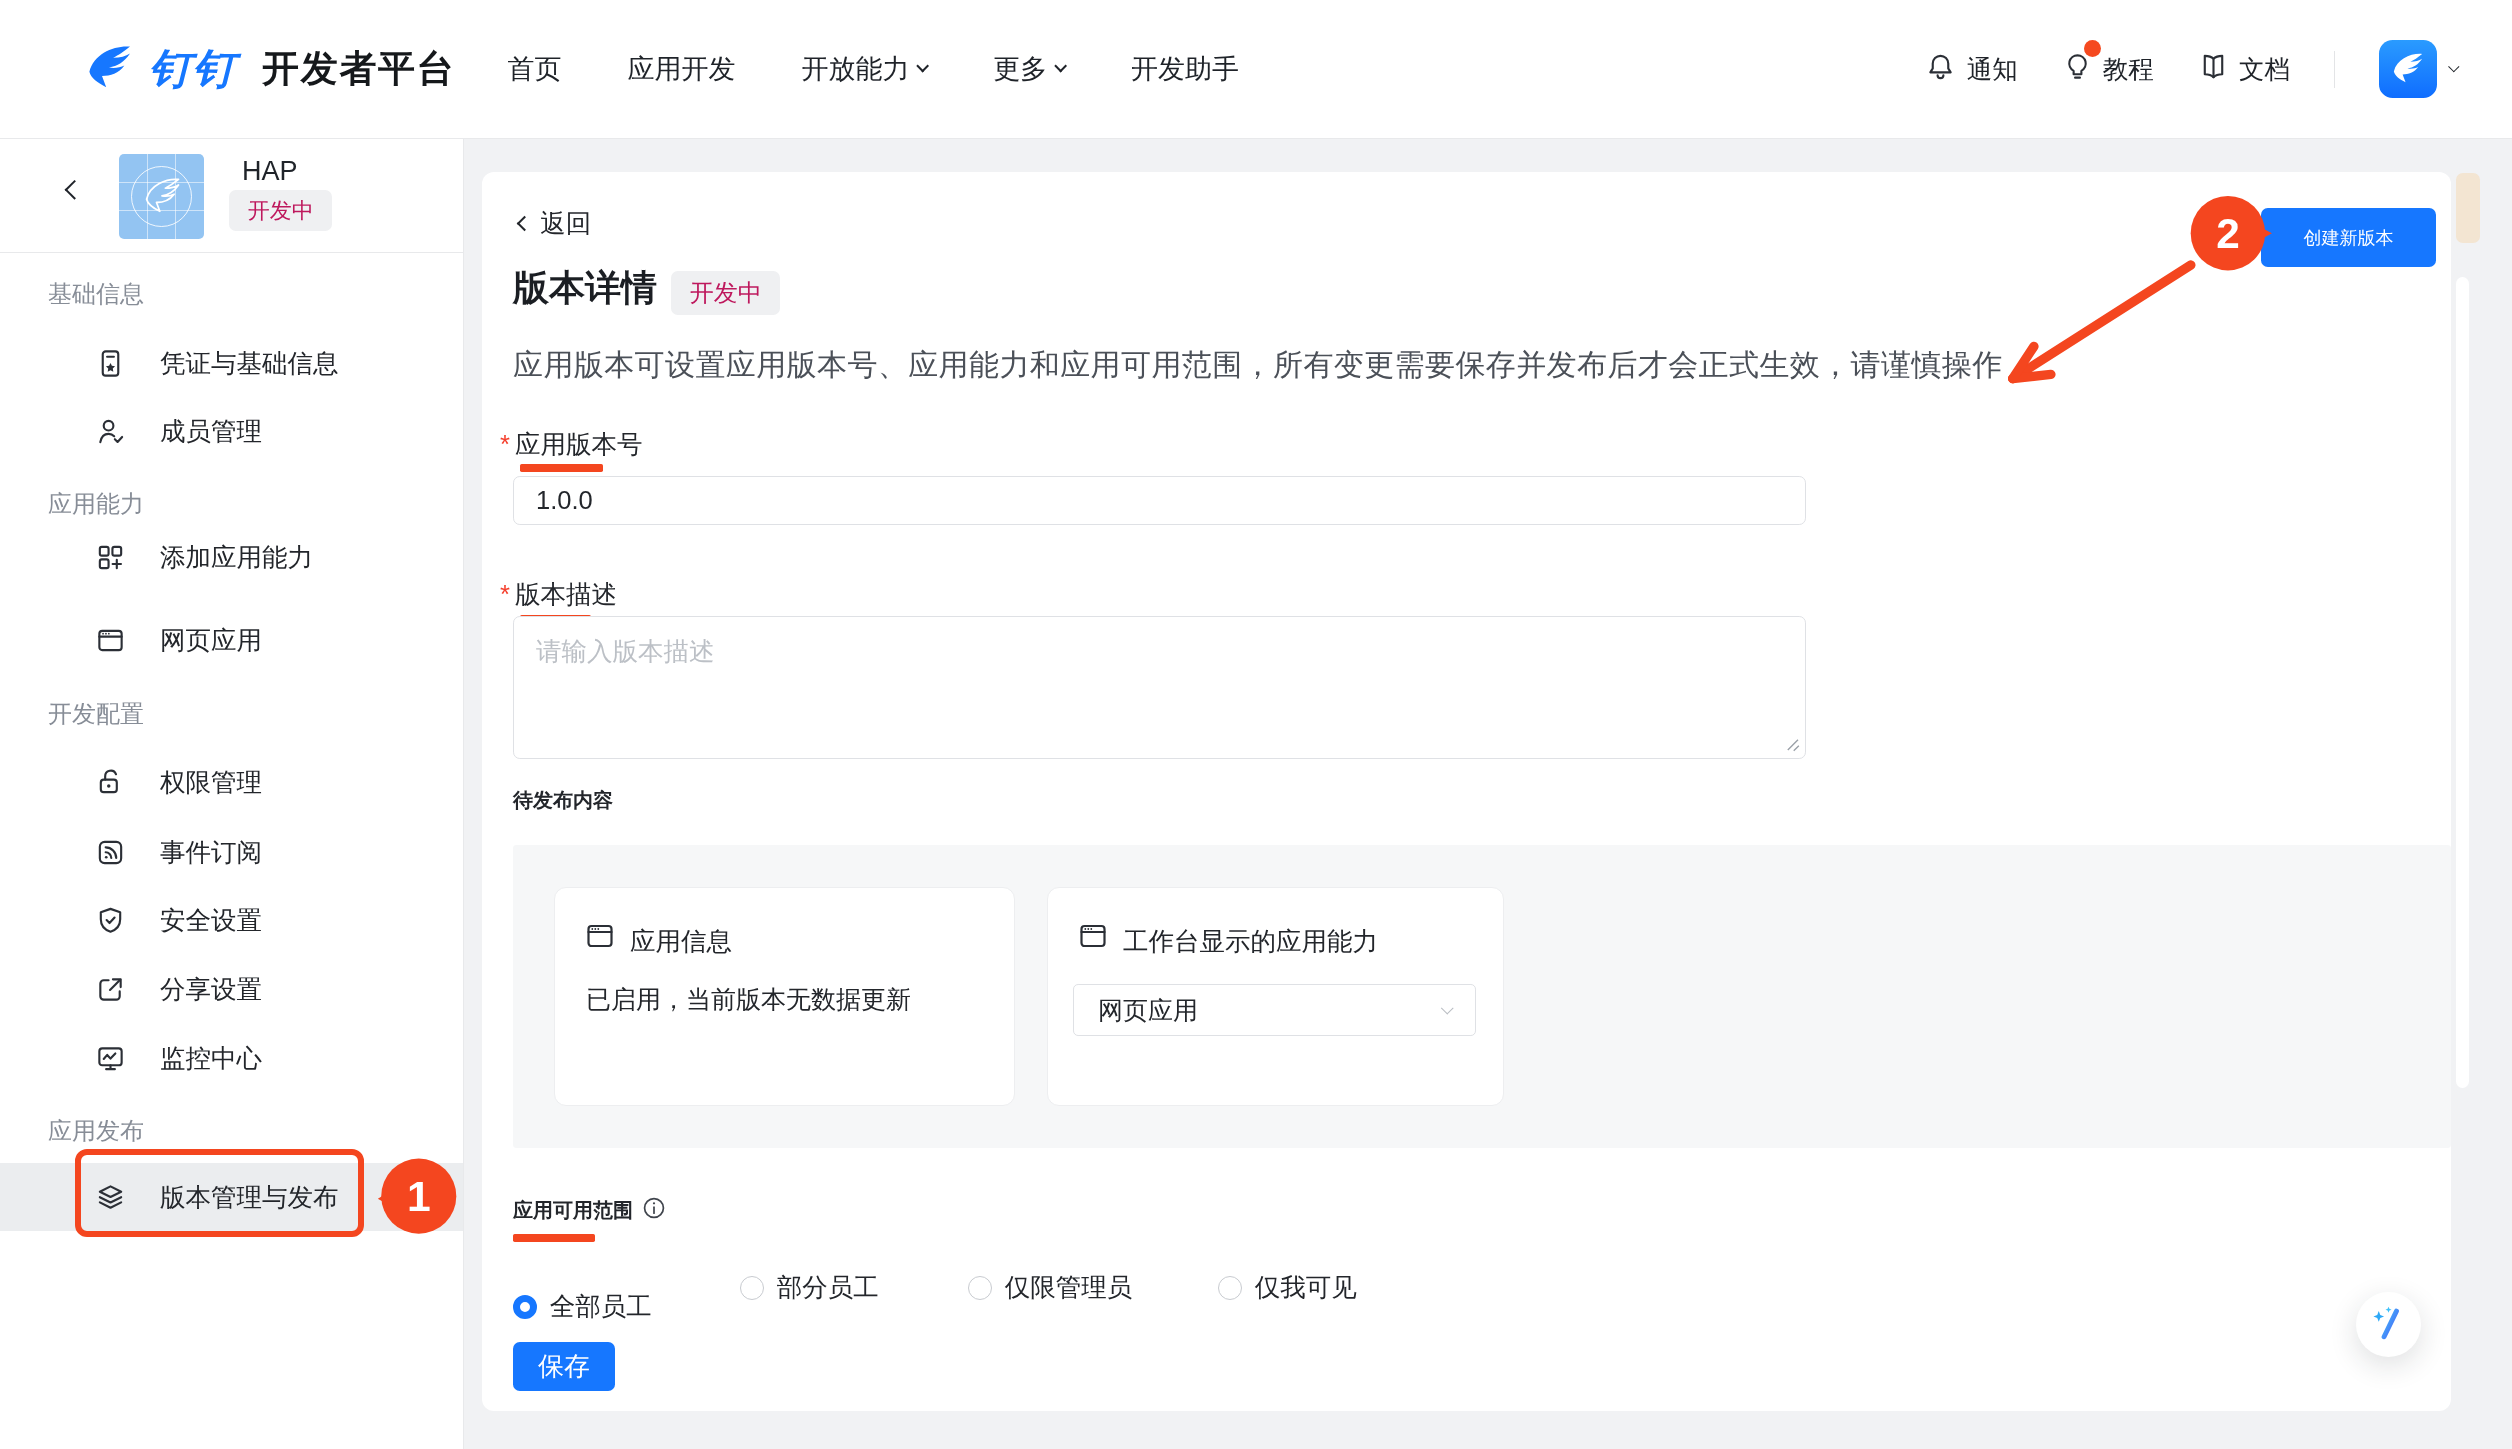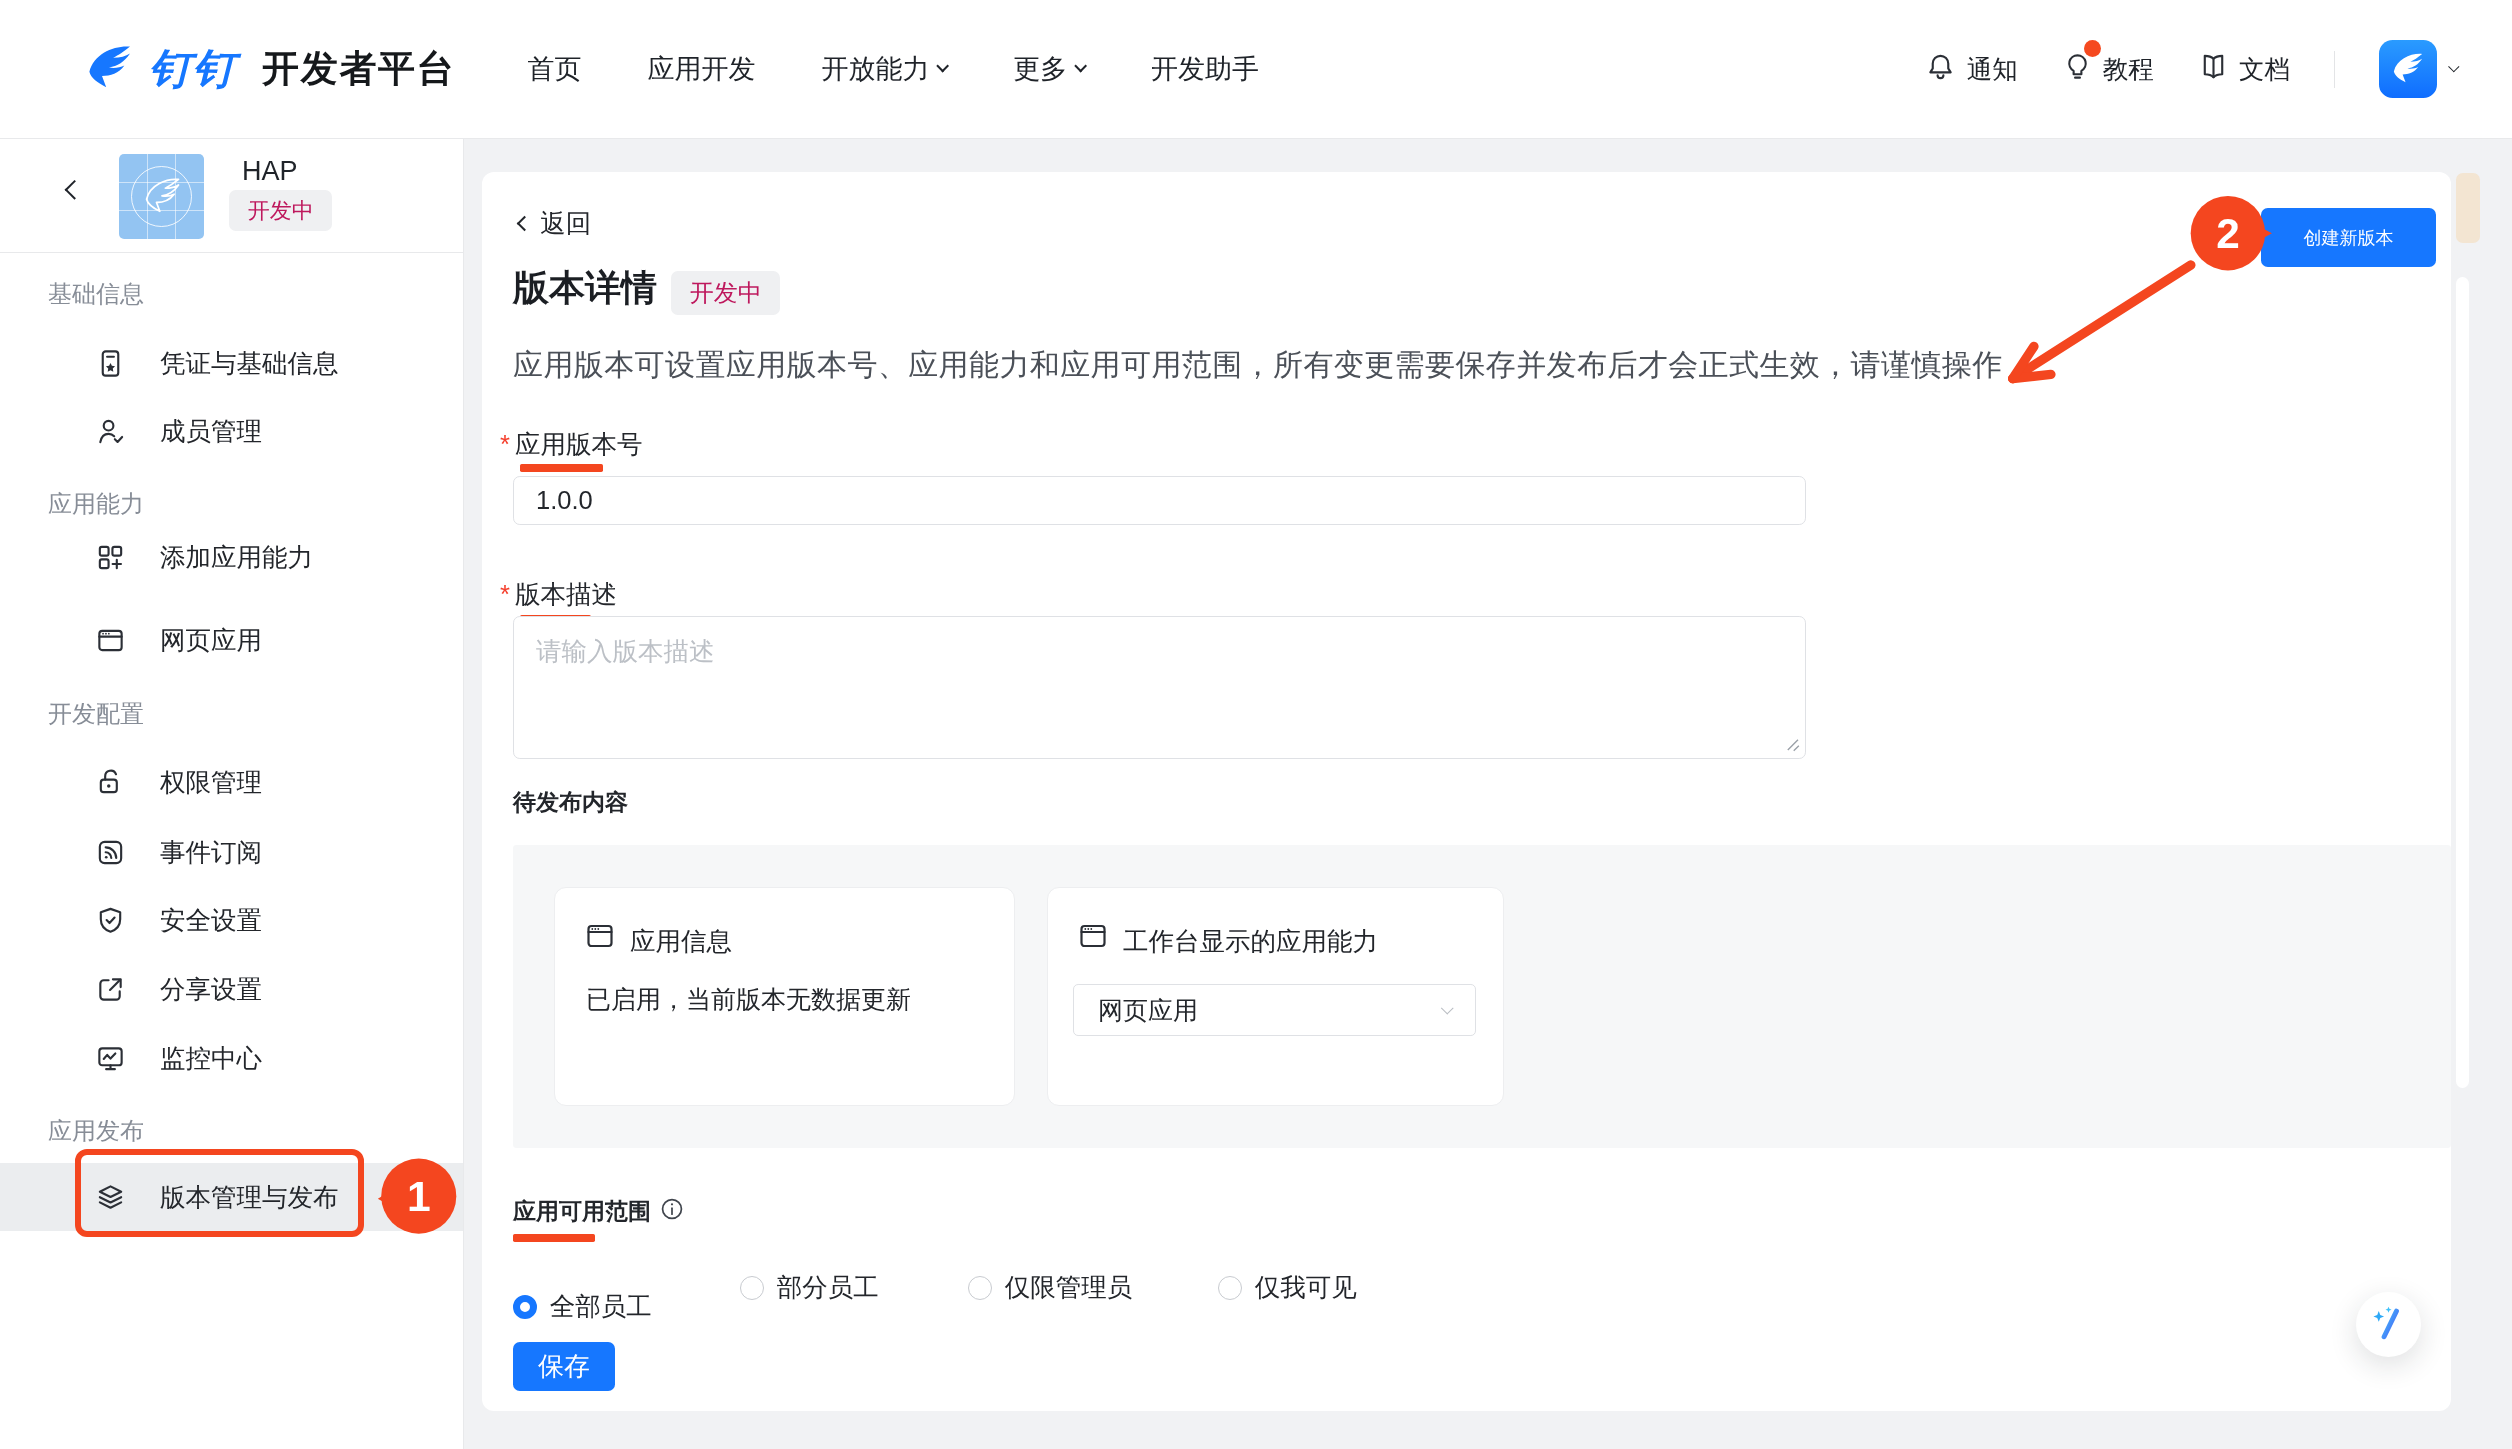--- a/index.html
+++ b/index.html
@@ -23,21 +23,21 @@
   .ic{display:block;}
   svg.oicon{stroke:#2b2f36;stroke-width:2.2;fill:none;stroke-linecap:round;stroke-linejoin:round;}
   
   .chev{display:inline-block;width:9.3px;height:9.3px;border-right:2.2px solid currentColor;border-bottom:2.2px solid currentColor;}
   .chev.down{transform:rotate(45deg) translate(-1.7px,-1.7px);}
   .chev.left{transform:rotate(135deg);}
   
   .topbar{position:absolute;left:0;top:0;width:2512px;height:139px;background:#fff;border-bottom:0.8px solid var(--line);display:flex;align-items:center;}
   .brand-cn{font-size:42px;font-weight:bold;font-style:italic;color:var(--blue);letter-spacing:1.7px;}
   .brand-suffix{font-size:37px;font-weight:bold;color:#15181b;margin-left:13.6px;letter-spacing:1.7px;}
-  .nav{display:flex;align-items:center;gap:66px;margin-left:72px;font-size:27px;}
+  .nav{display:flex;align-items:center;gap:66px;margin-left:52px;font-size:27px;}
   .nav-item{display:flex;align-items:center;gap:8.5px;cursor:pointer;white-space:nowrap;}
   .top-actions{margin-left:auto;display:flex;align-items:center;gap:44px;margin-right:54px;font-size:25.5px;}
   .top-action{display:flex;align-items:center;gap:10.2px;position:relative;}
   .red-dot{position:absolute;left:22px;top:-10.2px;width:17px;height:17px;border-radius:50%;background:#f5491f;}
   .vdiv{width:0.8px;height:37px;background:#e3e4e6;}
   .avatar{width:58px;height:58px;border-radius:13.6px;background:linear-gradient(180deg,#2a9bff,#0f6dff);display:flex;align-items:center;justify-content:center;}
   
   .sidebar{position:absolute;left:0;top:139px;width:464px;bottom:0;background:#fff;border-right:0.8px solid var(--line);}
   .side-head{position:relative;height:114px;border-bottom:0.8px solid var(--line);}
   .appicon{position:absolute;left:119px;top:15.3px;width:85px;height:85px;border-radius:5.1px;background:#93c4f2;display:flex;align-items:center;justify-content:center;overflow:hidden;}
@@ -56,21 +56,21 @@
   .back{position:absolute;left:37px;top:34px;display:flex;align-items:center;gap:10.2px;font-size:25.5px;color:#23262b;cursor:pointer;}
   .pg-title{position:absolute;left:31px;top:92px;font-size:36px;font-weight:bold;color:#1b1e23;}
   .pg-desc{position:absolute;left:31px;top:173px;font-size:30px;color:var(--ink2);letter-spacing:0.4px;}
   .btn{display:flex;align-items:center;justify-content:center;background:var(--blue);color:#fff;border-radius:6.8px;cursor:pointer;}
   .field-label{position:absolute;display:flex;align-items:flex-start;gap:5.1px;font-size:25.5px;color:#23262b;}
   .req{color:#f5402e;font-size:25.5px;margin-top:3.4px;}
   .ann-underline{position:absolute;height:7.6px;background:var(--ann);border-radius:1.7px;}
   .tinput{position:absolute;left:31px;width:1293px;height:49px;border:1.3px solid var(--inputline);border-radius:6.8px;font-size:25.5px;color:#23262b;padding:0 22px;font-family:"Liberation Sans",sans-serif;outline:none;background:#fff;}
   .tarea{position:absolute;left:31px;width:1293px;height:143px;border:1.3px solid var(--inputline);border-radius:6.8px;font-size:25.5px;color:#23262b;padding:17px 22px;font-family:"Liberation Sans",sans-serif;outline:none;resize:none;background:#fff;}
   .tarea::placeholder,.tinput::placeholder{color:#bcc0c6;}
-  .sec-title{position:absolute;left:31px;font-size:23px;font-weight:bold;color:#23262b;}
+  .sec-title{position:absolute;left:31px;font-size:20px;font-weight:bold;color:#23262b;}
   .panel{position:absolute;left:31px;top:673px;width:1938px;height:303px;background:#f6f7f8;border-radius:3.4px;}
   .pcard{position:absolute;top:42px;height:219px;background:#fff;border:0.8px solid #edeef0;border-radius:12px;}
   .pcard .ptitle{position:absolute;left:75px;top:36px;font-size:25.5px;font-weight:500;color:#23262b;white-space:nowrap;}
   .pcard .picon{position:absolute;left:29px;top:32px;}
   .pcard .pbody{position:absolute;left:31px;top:95px;font-size:25px;color:#23262b;white-space:nowrap;}
   .select{position:absolute;left:25px;top:96px;width:403px;height:52px;background:#fff;border:0.8px solid var(--inputline);border-radius:5.1px;display:flex;align-items:center;padding:0 24px;font-size:25px;color:#23262b;cursor:pointer;}
   .select .chev{margin-left:auto;color:#b9bdc3;width:8.5px;height:8.5px;border-width:1.7px;}
   .radio-row{position:absolute;left:31px;top:1079px;display:flex;align-items:center;}
   .radio{width:24px;height:24px;border-radius:50%;background:#fff;flex:none;}
   .radio.off{border:1.7px solid #c8cbd0;}

